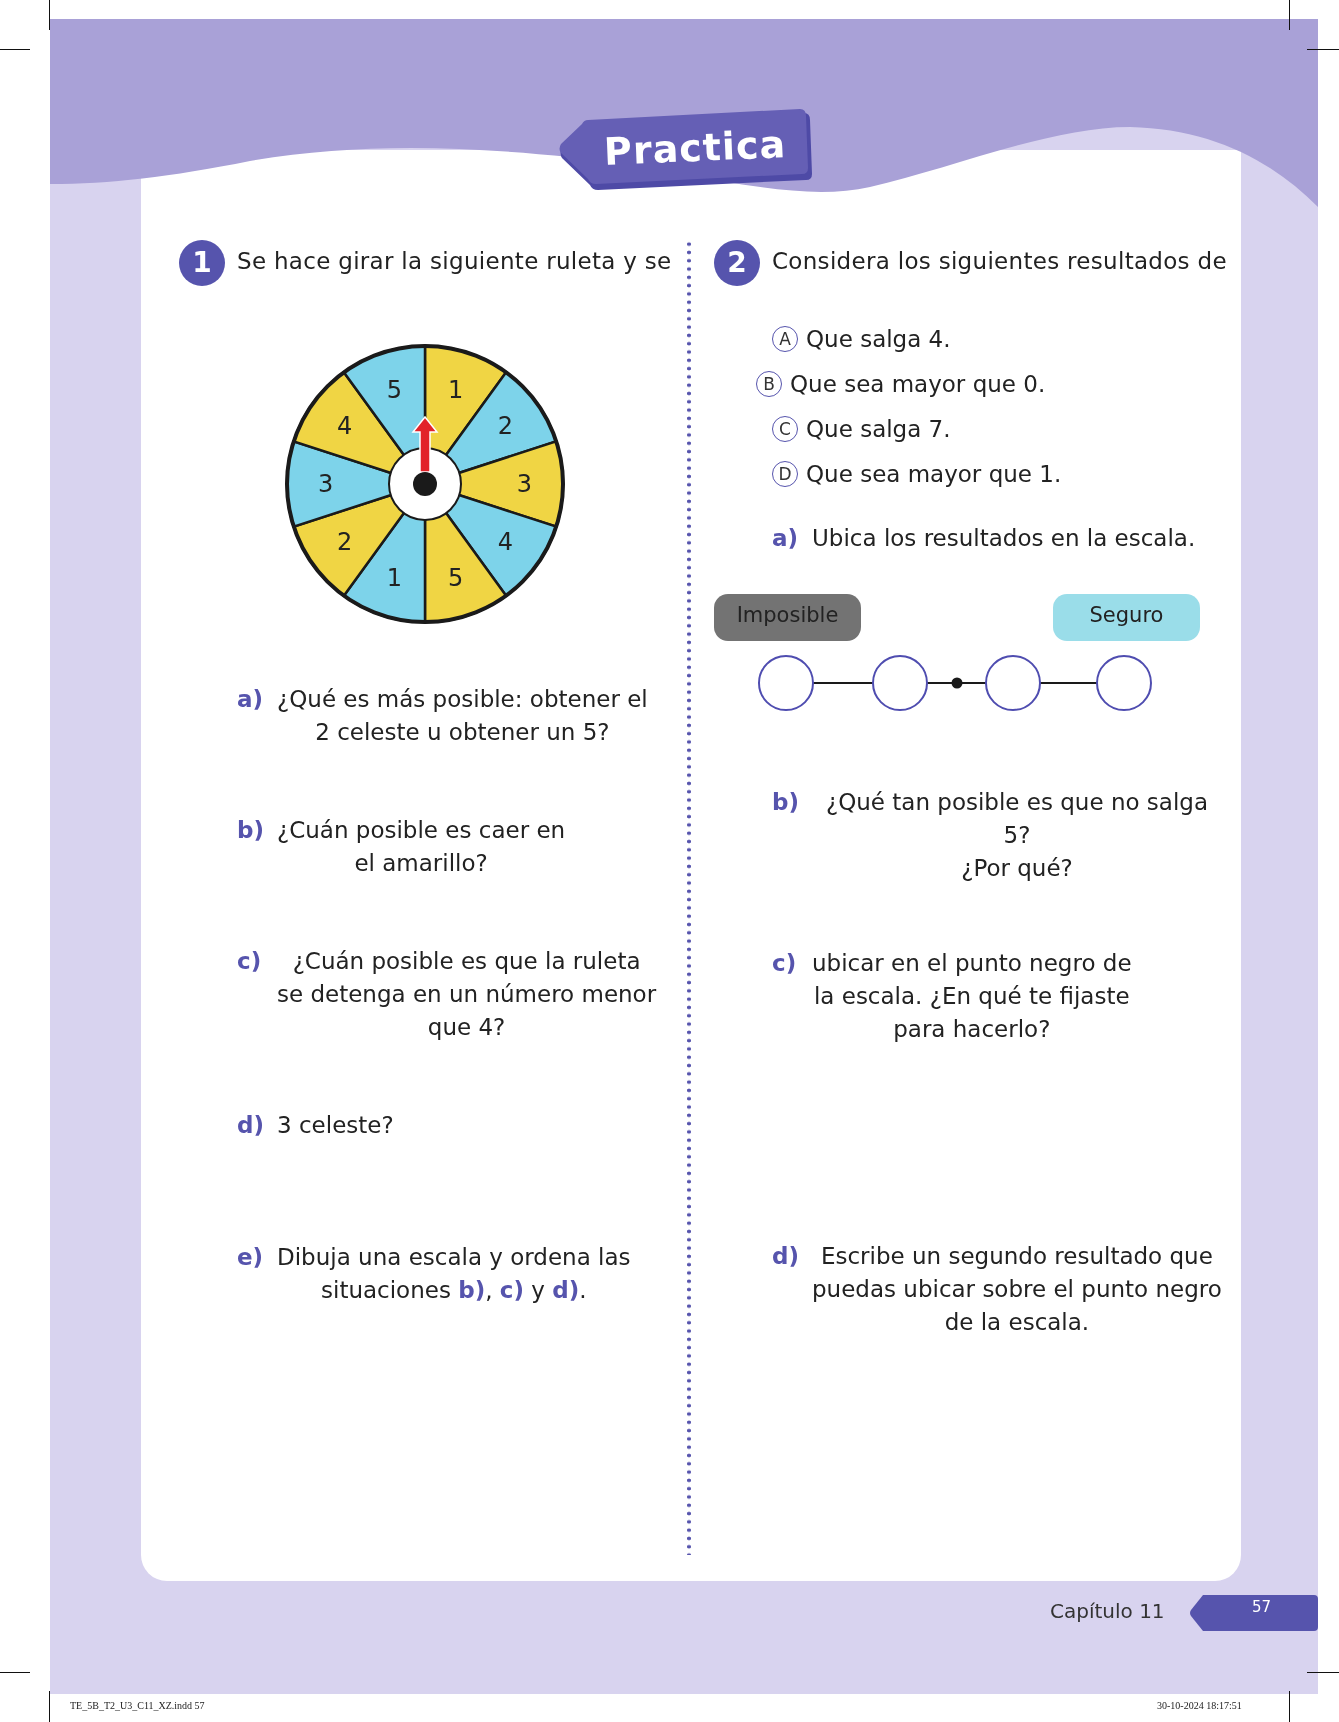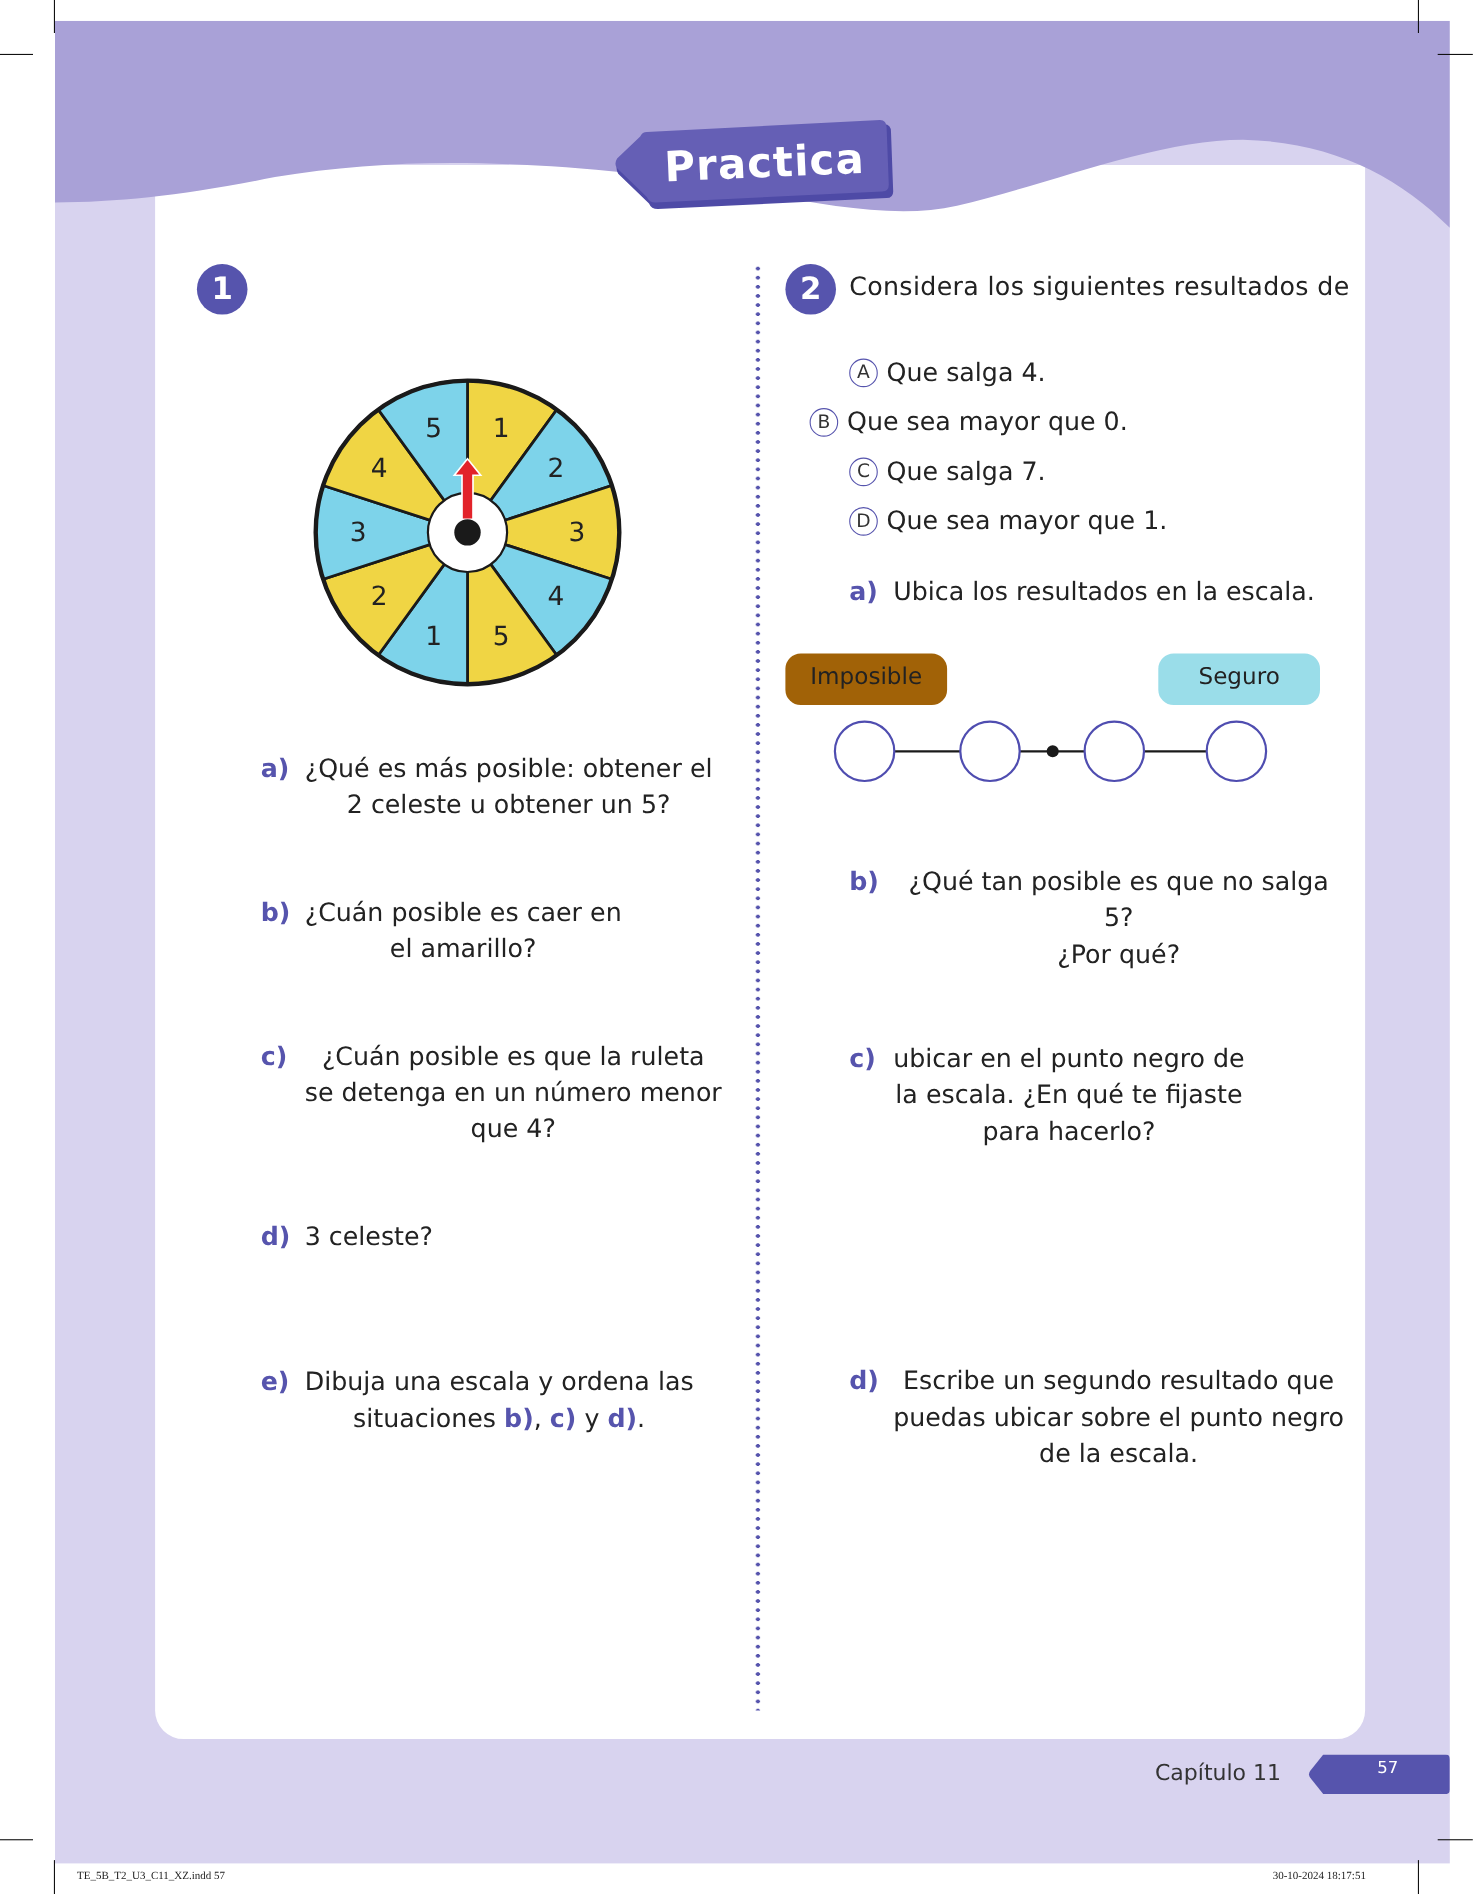--- a/index.html
+++ b/index.html
@@ -53,20 +53,21 @@
 <div class="abs crop" style="left:1289px;top:1691px;width:1px;height:31px;"></div>
 
 <svg class="abs tag" width="258" height="84">
   <path d="M30,16 L246,5 Q252,5 252,12 L254,66 Q254,72 248,72 L40,82 Q34,82 32,77 L4,50 Q1,45 4,40 L24,20 Q26,16 30,16 Z" fill="#4e4aa6"></path>
   <path d="M30,12 L242,1 Q248,1 248,8 L250,60 Q250,66 244,66 L38,76 Q32,76 30,71 L3,45 Q0,41 3,36 L24,16 Q26,12 30,12 Z" fill="#655fb5"></path>
 </svg>
 <div class="abs tag-text">Practica</div>
 
 <div class="abs badge" style="left:179px;top:240px;">1</div>
 <div class="abs txt" style="left:237px;top:245px;">
+  <div>Se hace girar la siguiente ruleta y se</div>
 </div>
 
 <svg class="abs" id="spinner" style="left:283px;top:342px;" width="284" height="284">
     <path d="M142,142 L142,4 A138,138 0 0 1 223.11436481636127,30.355654776257254 Z" fill="#f0d544" stroke="#1a1a1a" stroke-width="2.5"></path>
     <text x="172.70392856109478" y="55.50302454091354" text-anchor="middle" font-size="24" fill="#222" font-family="DejaVu Sans, sans-serif">1</text>
     <path d="M142,142 L223.11436481636127,30.355654776257254 A138,138 0 0 1 273.24579924873115,99.35565477625725 Z" fill="#7dd3ea" stroke="#1a1a1a" stroke-width="2.5"></path>
     <text x="222.38392856109476" y="91.59765733221987" text-anchor="middle" font-size="24" fill="#222" font-family="DejaVu Sans, sans-serif">2</text>
     <path d="M142,142 L273.24579924873115,99.35565477625725 A138,138 0 0 1 273.2457992487312,184.64434522374273 Z" fill="#f0d544" stroke="#1a1a1a" stroke-width="2.5"></path>
     <text x="241.36" y="150" text-anchor="middle" font-size="24" fill="#222" font-family="DejaVu Sans, sans-serif">3</text>
     <path d="M142,142 L273.2457992487312,184.64434522374273 A138,138 0 0 1 223.1143648163613,253.64434522374273 Z" fill="#7dd3ea" stroke="#1a1a1a" stroke-width="2.5"></path>
@@ -128,26 +129,26 @@
   </div>
 
 <div class="abs divider"></div>
 
 <div class="abs badge" style="left:714px;top:240px;">2</div>
 <div class="abs txt" style="left:772px;top:245px;">
   <div>Considera los siguientes resultados de</div>
 </div>
 <div id="ex2opts">
     <div class="abs opt" style="left: 772px; top: 323px;"><span class="letter">A</span><span>Que salga 4.</span></div>
-    <div class="abs opt" style="left: 736px; top: 368px;"><span class="letter">B</span><span>Que sea mayor que 0.</span></div>
+    <div class="abs opt" style="left: 756px; top: 368px;"><span class="letter">B</span><span>Que sea mayor que 0.</span></div>
     <div class="abs opt" style="left: 772px; top: 413px;"><span class="letter">C</span><span>Que salga 7.</span></div>
     <div class="abs opt" style="left: 772px; top: 458px;"><span class="letter">D</span><span>Que sea mayor que 1.</span></div>
   </div>
 
-<div class="abs pill" style="left:714px;top:594px;width:147px;background:#a16207;">Imposible</div>
+<div class="abs pill" style="left:714px;top:594px;width:147px;background:#737373;">Imposible</div>
 <div class="abs pill" style="left:1053px;top:594px;width:147px;background:#9adde9;">Seguro</div>
 <svg class="abs" style="left:750px;top:650px;" width="410" height="70">
   <line x1="36" y1="33" x2="374" y2="33" stroke="#1a1a1a" stroke-width="2"></line>
   <circle cx="36" cy="33" r="27" fill="#fff" stroke="#4f4db0" stroke-width="2"></circle>
   <circle cx="150" cy="33" r="27" fill="#fff" stroke="#4f4db0" stroke-width="2"></circle>
   <circle cx="207" cy="33" r="5.5" fill="#1a1a1a"></circle>
   <circle cx="263" cy="33" r="27" fill="#fff" stroke="#4f4db0" stroke-width="2"></circle>
   <circle cx="374" cy="33" r="27" fill="#fff" stroke="#4f4db0" stroke-width="2"></circle>
 </svg>
 

